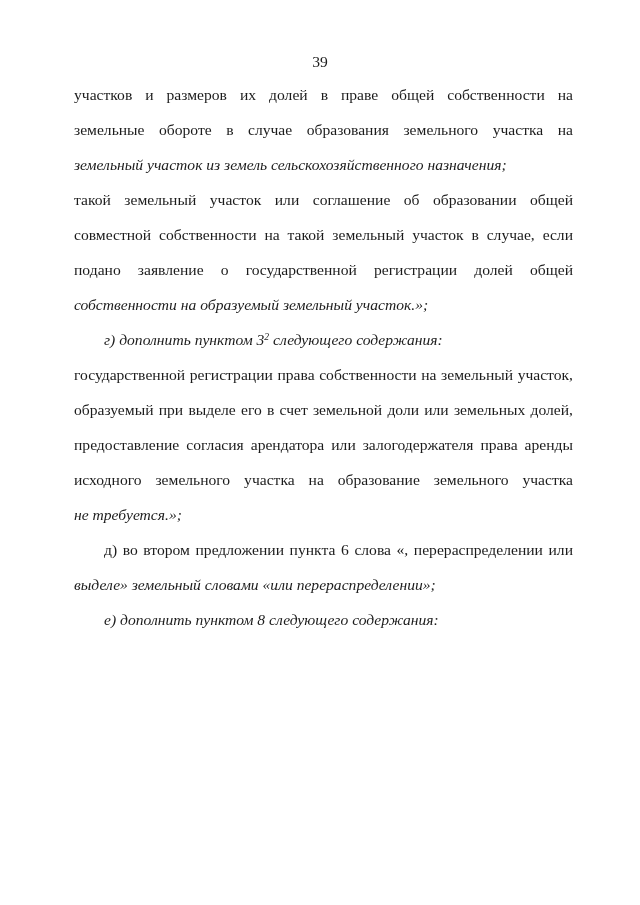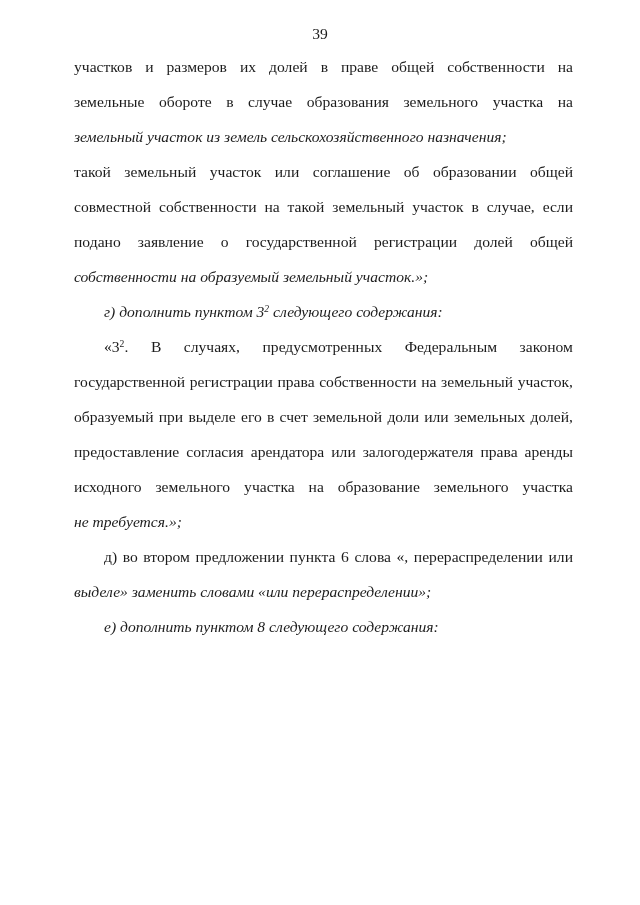--- a/index.html
+++ b/index.html
@@ -10,21 +10,21 @@
   .page {
     position: relative;
     width: 640px;
     height: 905px;
     background: #ffffff;
     overflow: hidden;
     font-family: "Liberation Serif", "DejaVu Serif", serif;
     color: #1c1c1c;
   }
   .page-num {
-    margin-top: 24px;
+    margin-top: 52px;
     text-align: center;
     font-size: 15.6px;
     line-height: 20px;
   }
   .content {
     margin: 5px 67px 0 74px; 
     font-size: 15.6px;
     line-height: 35px;
   }
   .para {
@@ -75,31 +75,30 @@
       <span class="ln">совместной собственности на такой земельный участок в случае, если</span>
       <span class="ln">подано заявление о государственной регистрации долей общей</span>
       <span class="ln last">собственности на образуемый земельный участок.»;</span>
     </p>
 
     <p class="para">
       <span class="ln ind last"><span>г) дополнить пунктом 3</span><sup>2</sup><span> следующего содержания:</span></span>
     </p>
 
     <p class="para">
-      <span class="ln ind"><span>«3</span><sup>2</sup><span>. В случаях, предусмотренных Федеральным законом</span></span>
       <span class="ln">государственной регистрации права собственности на земельный участок,</span>
       <span class="ln">образуемый при выделе его в счет земельной доли или земельных долей,</span>
       <span class="ln">предоставление согласия арендатора или залогодержателя права аренды</span>
       <span class="ln">исходного земельного участка на образование земельного участка</span>
       <span class="ln last">не требуется.»;</span>
     </p>
 
     <p class="para">
       <span class="ln ind">д) во втором предложении пункта 6 слова «, перераспределении или</span>
-      <span class="ln last">выделе» заменить словами «или перераспределении»;</span>
+      <span class="ln last">выделе» земельный словами «или перераспределении»;</span>
     </p>
 
     <p class="para">
       <span class="ln ind last">е) дополнить пунктом 8 следующего содержания:</span>
     </p>
 
   </div>
 </div>
 
 </body></html>

